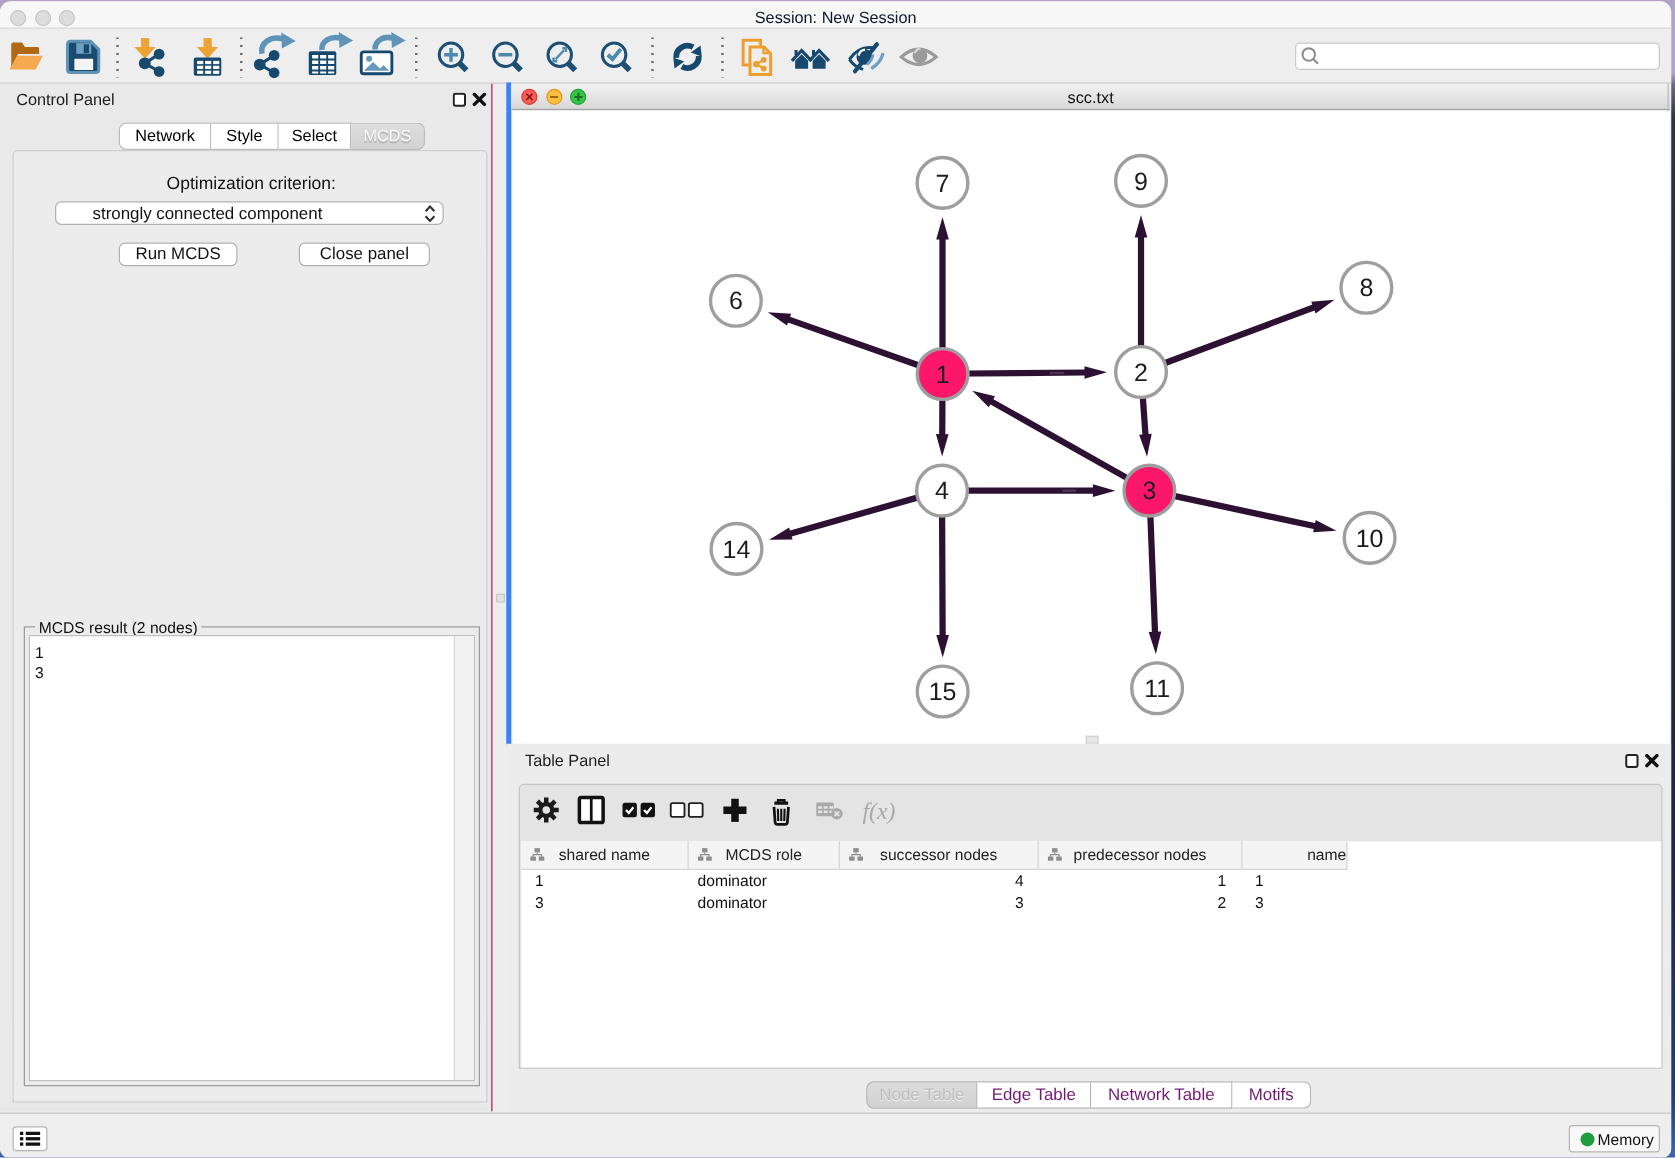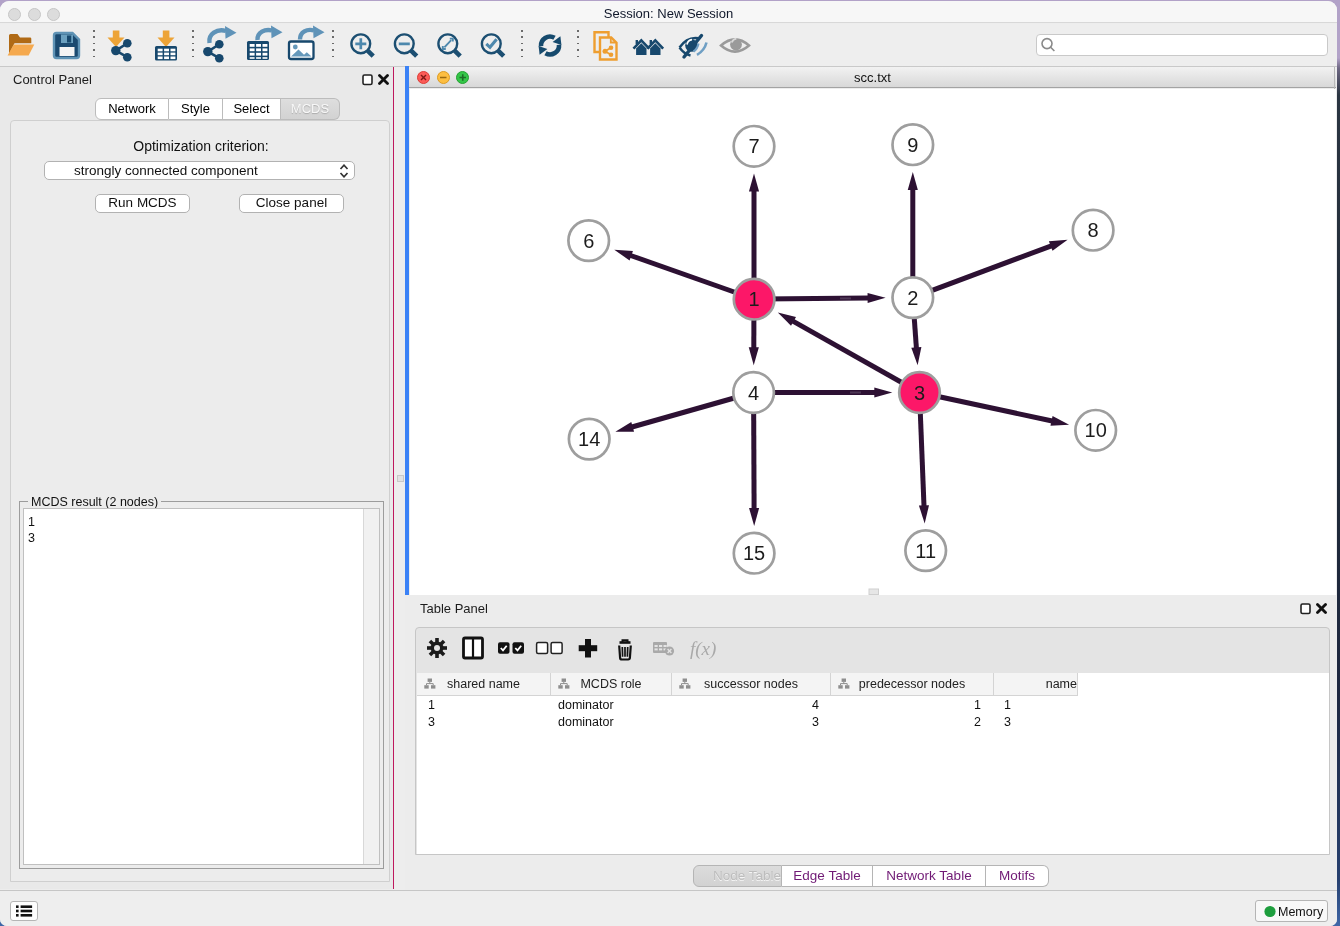--- a/index.html
+++ b/index.html
@@ -71,21 +71,21 @@
   background:#f4f4f4; border-bottom:1px solid #d4d4d4; font-size:12.5px; color:#222; }
 .hcell { position:absolute; top:0; height:22px; line-height:22px; text-align:center;
   border-right:1px solid #d4d4d4; }
 .hicon { position:absolute; left:5px; top:5px; }
 .trow { position:absolute; font-size:12.5px; color:#111; height:17px; line-height:17px; }
 .tcell { position:absolute; }
 #tp-tabs { position:absolute; left:288px; top:270px; height:22px; display:flex; font-size:13.5px; }
 .tptab { border:1px solid #b5b5b5; border-left:none; background:#fff; color:#701a75;
   height:22px; line-height:20px; text-align:center; }
 .tptab.first { border-left:1px solid #b5b5b5; border-radius:6px 0 0 6px;
-  background:linear-gradient(#dcdcdc,#d2d2d2); color:#bdbdbd; text-shadow:0 1px 0 #f5f5f5;text-align:right; }
+  background:linear-gradient(#dcdcdc,#d2d2d2); color:#bdbdbd; text-shadow:0 1px 0 #f5f5f5; }
 .tptab.last { border-radius:0 6px 6px 0; }
 
 #statusbar { position:absolute; left:0; top:889px; width:1337px; height:36px;
   background:#eeeeee; border-top:1px solid #c6c6c6; }
 #sb-left { position:absolute; left:10px; top:10px; width:28px; height:20px;
   background:#fdfdfd; border:1px solid #b5b5b5; border-radius:3px; }
 #sb-mem { position:absolute; left:1255px; top:9px; width:73px; height:22px;
   background:#f8f8f8; border:1px solid #b5b5b5; border-radius:3px;
   font-size:12.5px; color:#111; line-height:20px; }
 </style>

